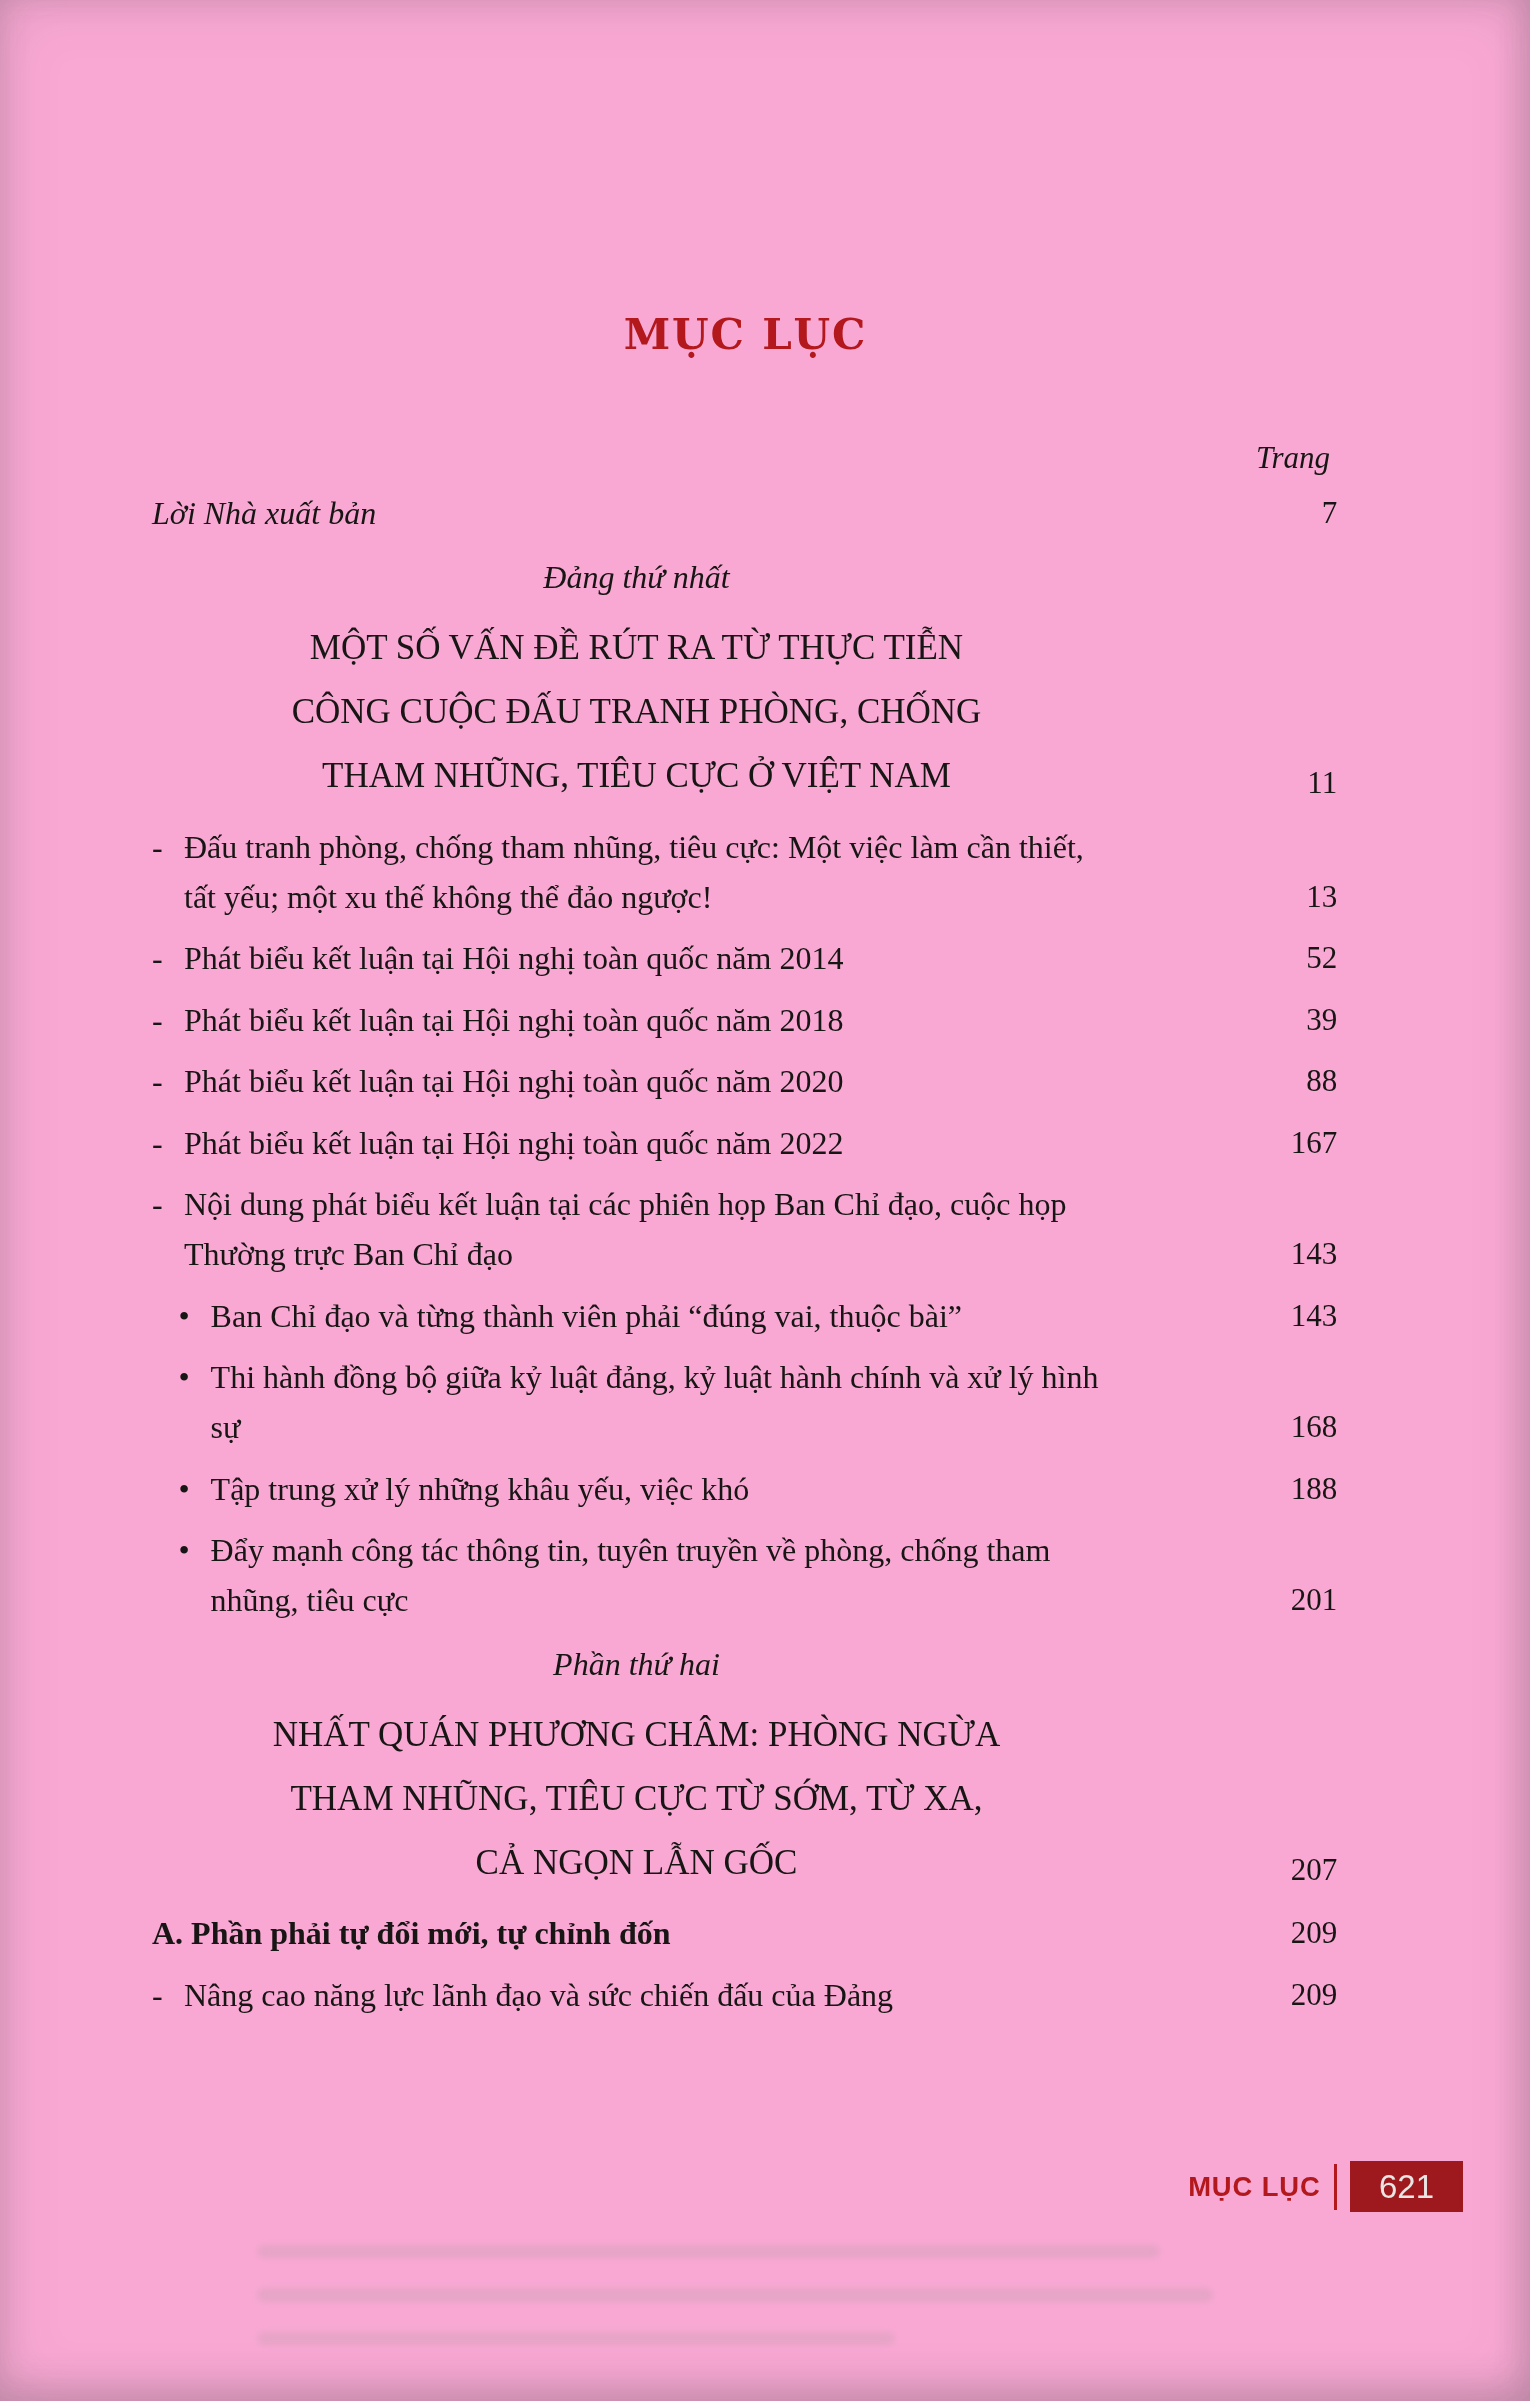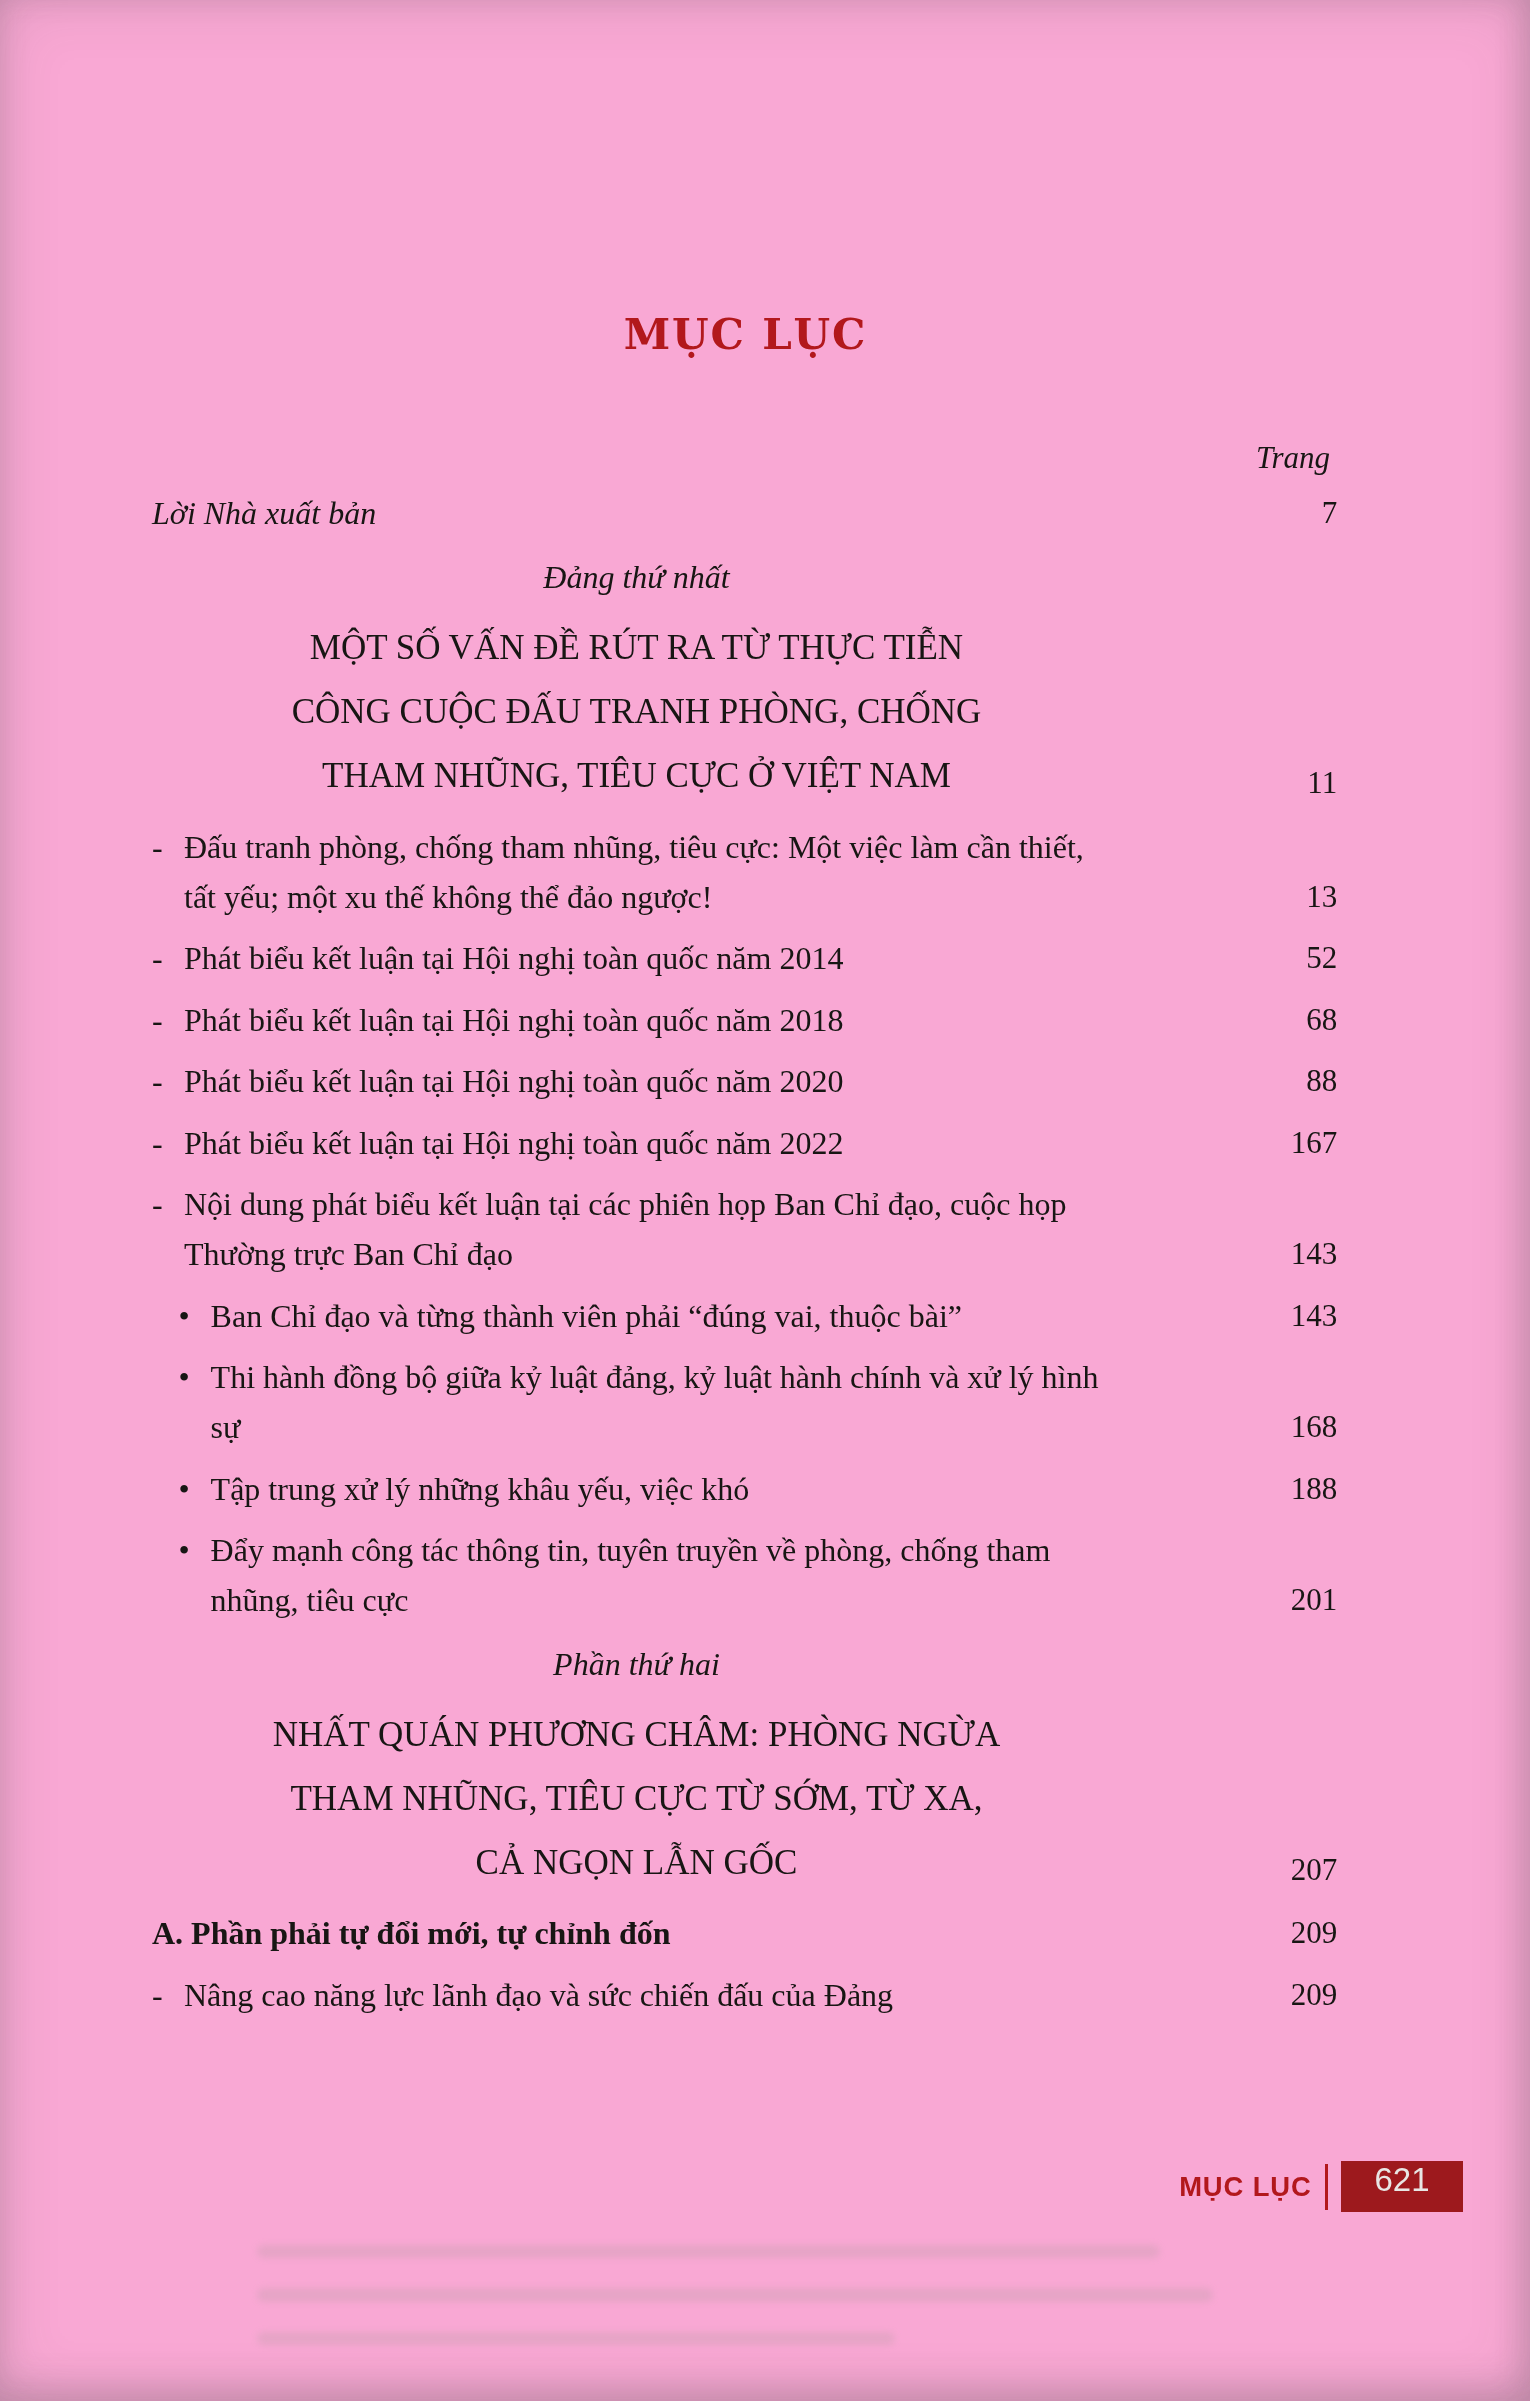--- a/index.html
+++ b/index.html
@@ -36,22 +36,22 @@
   .marker { display: inline-block; width: 32px; margin-left: -32px; }
   .bullet { margin-left: 26.6px; width: 942px; }
   .bold { font-weight: 700; }
   .footer { position: absolute; top: 2161px; right: 67px; display: flex; align-items: center; gap: 13.3px; }
   .footer-label {
     font-family: "Liberation Sans", sans-serif; font-weight: 700;
     font-size: 27.4px; color: #b2181c; letter-spacing: 0.9px;
   }
   .footer-divider { width: 2.7px; height: 46px; background: #b2181c; }
   .footer-pagebox {
-    width: 122px; height: 51px; background: #9d191d;
-    display: flex; align-items: flex-start; justify-content: center;
+    width: 113px; height: 51px; background: #9d191d;
+    display: flex; align-items: center; justify-content: center;
   }
   .footer-pagebox span { font-family: "Liberation Sans", sans-serif; font-size: 33px; color: #e8e6e4; }
   .ghost { position: absolute; left: 257px; top: 2245px; opacity: .20; filter: blur(3.5px); }
   .ghost div { height: 13.3px; background: #9a968e; border-radius: 7px; margin-bottom: 30px; }
   .g1 { width: 903px; }
   .g2 { width: 956px; }
   .g3 { width: 638px; }
 </style>
 </head>
 <body>
@@ -91,21 +91,21 @@
       <div class="pageno">13</div>
     </div>
 
     <div class="row">
       <div class="text hang"><span class="marker">-</span><span>Phát biểu kết luận tại Hội nghị toàn quốc năm 2014</span></div>
       <div class="pageno">52</div>
     </div>
 
     <div class="row">
       <div class="text hang"><span class="marker">-</span><span>Phát biểu kết luận tại Hội nghị toàn quốc năm 2018</span></div>
-      <div class="pageno">68</div>
+      <div class="pageno">39</div>
     </div>
 
     <div class="row">
       <div class="text hang"><span class="marker">-</span><span>Phát biểu kết luận tại Hội nghị toàn quốc năm 2020</span></div>
       <div class="pageno">88</div>
     </div>
 
     <div class="row">
       <div class="text hang"><span class="marker">-</span><span>Phát biểu kết luận tại Hội nghị toàn quốc năm 2022</span></div>
       <div class="pageno">167</div>

